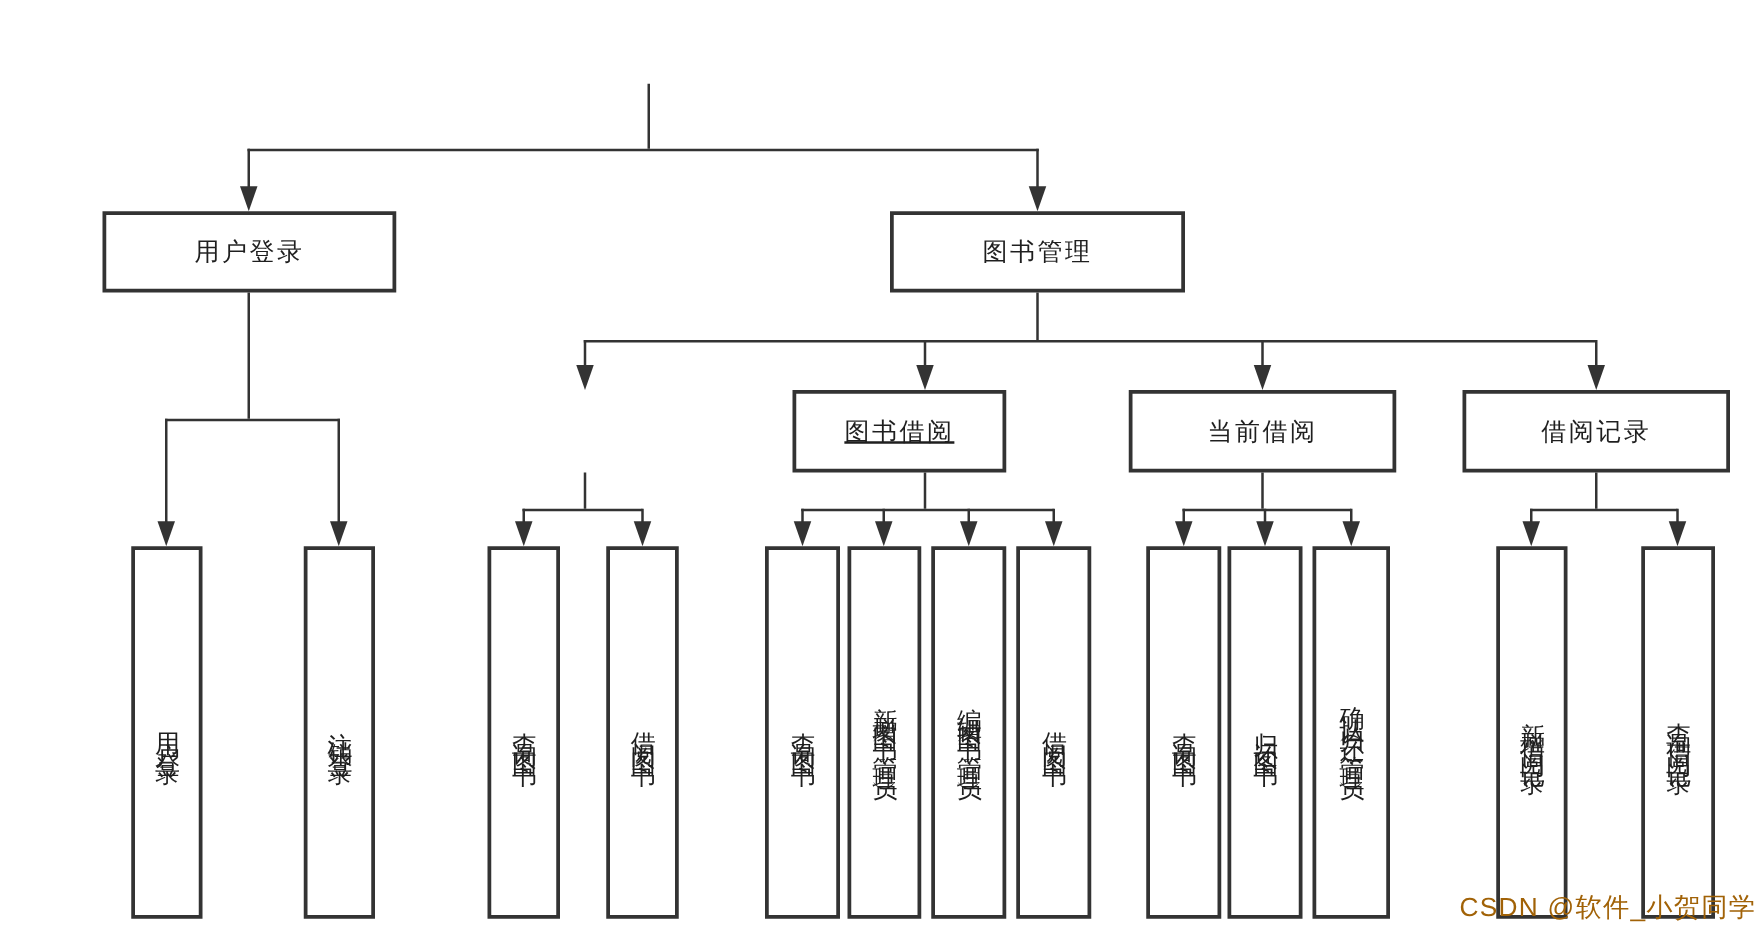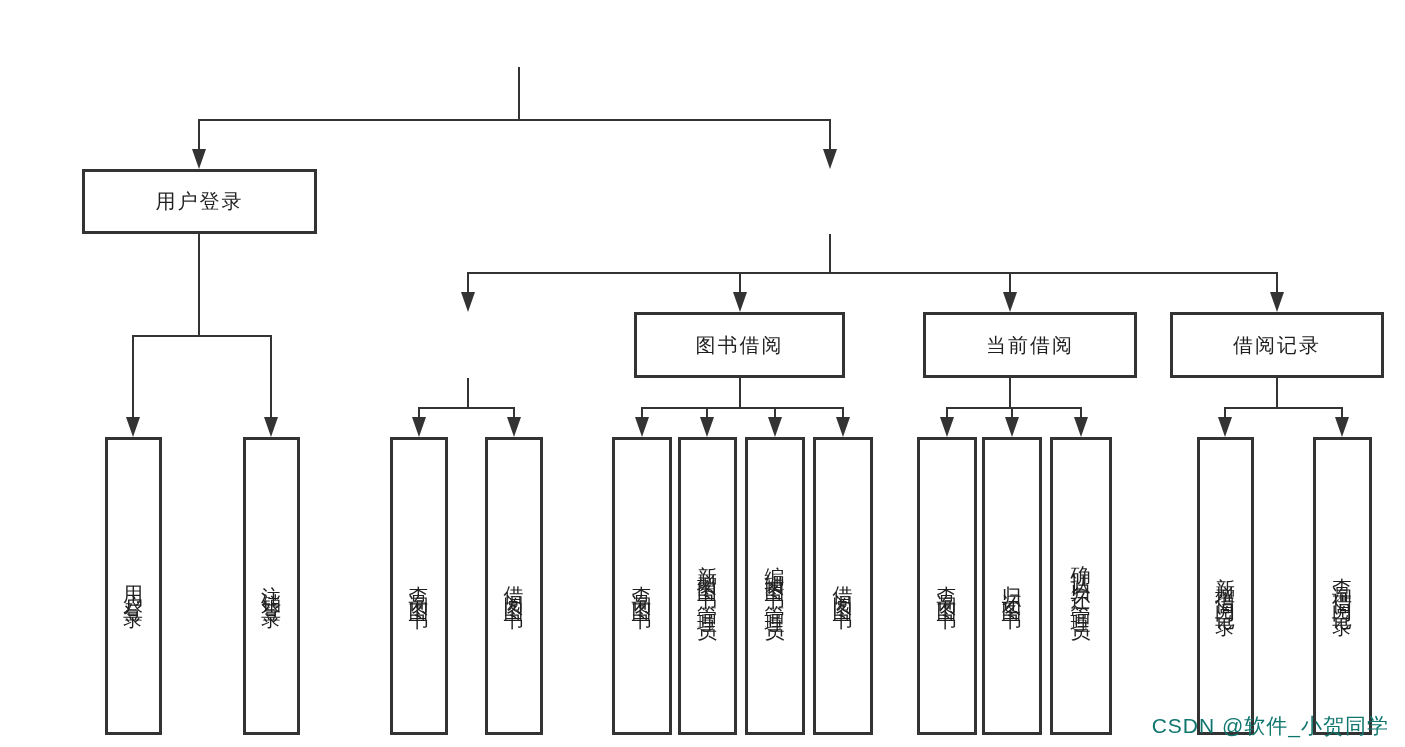--- a/index.html
+++ b/index.html
@@ -36,23 +36,23 @@
   .vline{position:absolute;width:2px;background:#333333;}
   .hline{position:absolute;height:2px;background:#333333;}
   .arrow{
     position:absolute;width:0;height:0;
     border-left:7px solid transparent;
     border-right:7px solid transparent;
     border-top:20px solid #333333;
   }
   .watermark{
     position:absolute;
-    right:16px;top:712px;
+    right:0;top:712px;
     font-size:21px;
-    color:#0f766e;
+    color:#a16207;
     letter-spacing:1px;
     white-space:nowrap;
   }
 </style>
 </head>
 <body>
 
 <div class="canvas">
 
 
@@ -60,20 +60,23 @@
     <div class="vline" style="left:518px;top:67px;height:52px;"></div>
     <div class="hline" style="left:198px;top:119px;width:633px;"></div>
     <div class="vline" style="left:198px;top:119px;height:32px;"></div>
     <div class="arrow" style="left:192px;top:149px;"></div>
     <div class="vline" style="left:829px;top:119px;height:32px;"></div>
     <div class="arrow" style="left:823px;top:149px;"></div>
   </div>
 
   <div class="box" style="left:82px;top:169px;width:235px;height:65px;">
     <span class="h-label">用户登录</span>
+  </div>
+  <div class="box" style="left:712px;top:169px;width:236px;height:65px;">
+    <span class="h-label">图书管理</span>
   </div>
 
   <div>
     <div class="vline" style="left:198px;top:234px;height:101px;"></div>
     <div class="hline" style="left:132px;top:335px;width:140px;"></div>
     <div class="vline" style="left:132px;top:335px;height:84px;"></div>
     <div class="arrow" style="left:126px;top:417px;"></div>
     <div class="vline" style="left:270px;top:335px;height:84px;"></div>
     <div class="arrow" style="left:264px;top:417px;"></div>
   </div>
@@ -84,24 +87,24 @@
     <div class="vline" style="left:467px;top:272px;height:22px;"></div>
     <div class="arrow" style="left:461px;top:292px;"></div>
     <div class="vline" style="left:739px;top:272px;height:22px;"></div>
     <div class="arrow" style="left:733px;top:292px;"></div>
     <div class="vline" style="left:1009px;top:272px;height:22px;"></div>
     <div class="arrow" style="left:1003px;top:292px;"></div>
     <div class="vline" style="left:1276px;top:272px;height:22px;"></div>
     <div class="arrow" style="left:1270px;top:292px;"></div>
   </div>
 
-  <div class="box" style="left:634px;top:312px;width:211px;height:66px;">
+  <div class="box" style="left:634px;top:312px;width:171px;height:66px;text-decoration:underline;">
     <span class="h-label">图书借阅</span>
   </div>
-  <div class="box" style="left:903px;top:312px;width:214px;height:66px;margin-left:20px;">
+  <div class="box" style="left:903px;top:312px;width:214px;height:66px;">
     <span class="h-label">当前借阅</span>
   </div>
   <div class="box" style="left:1170px;top:312px;width:214px;height:66px;">
     <span class="h-label">借阅记录</span>
   </div>
 
   <div>
     <div class="vline" style="left:467px;top:378px;height:29px;"></div>
     <div class="hline" style="left:418px;top:407px;width:96px;"></div>
     <div class="vline" style="left:418px;top:407px;height:12px;"></div>

